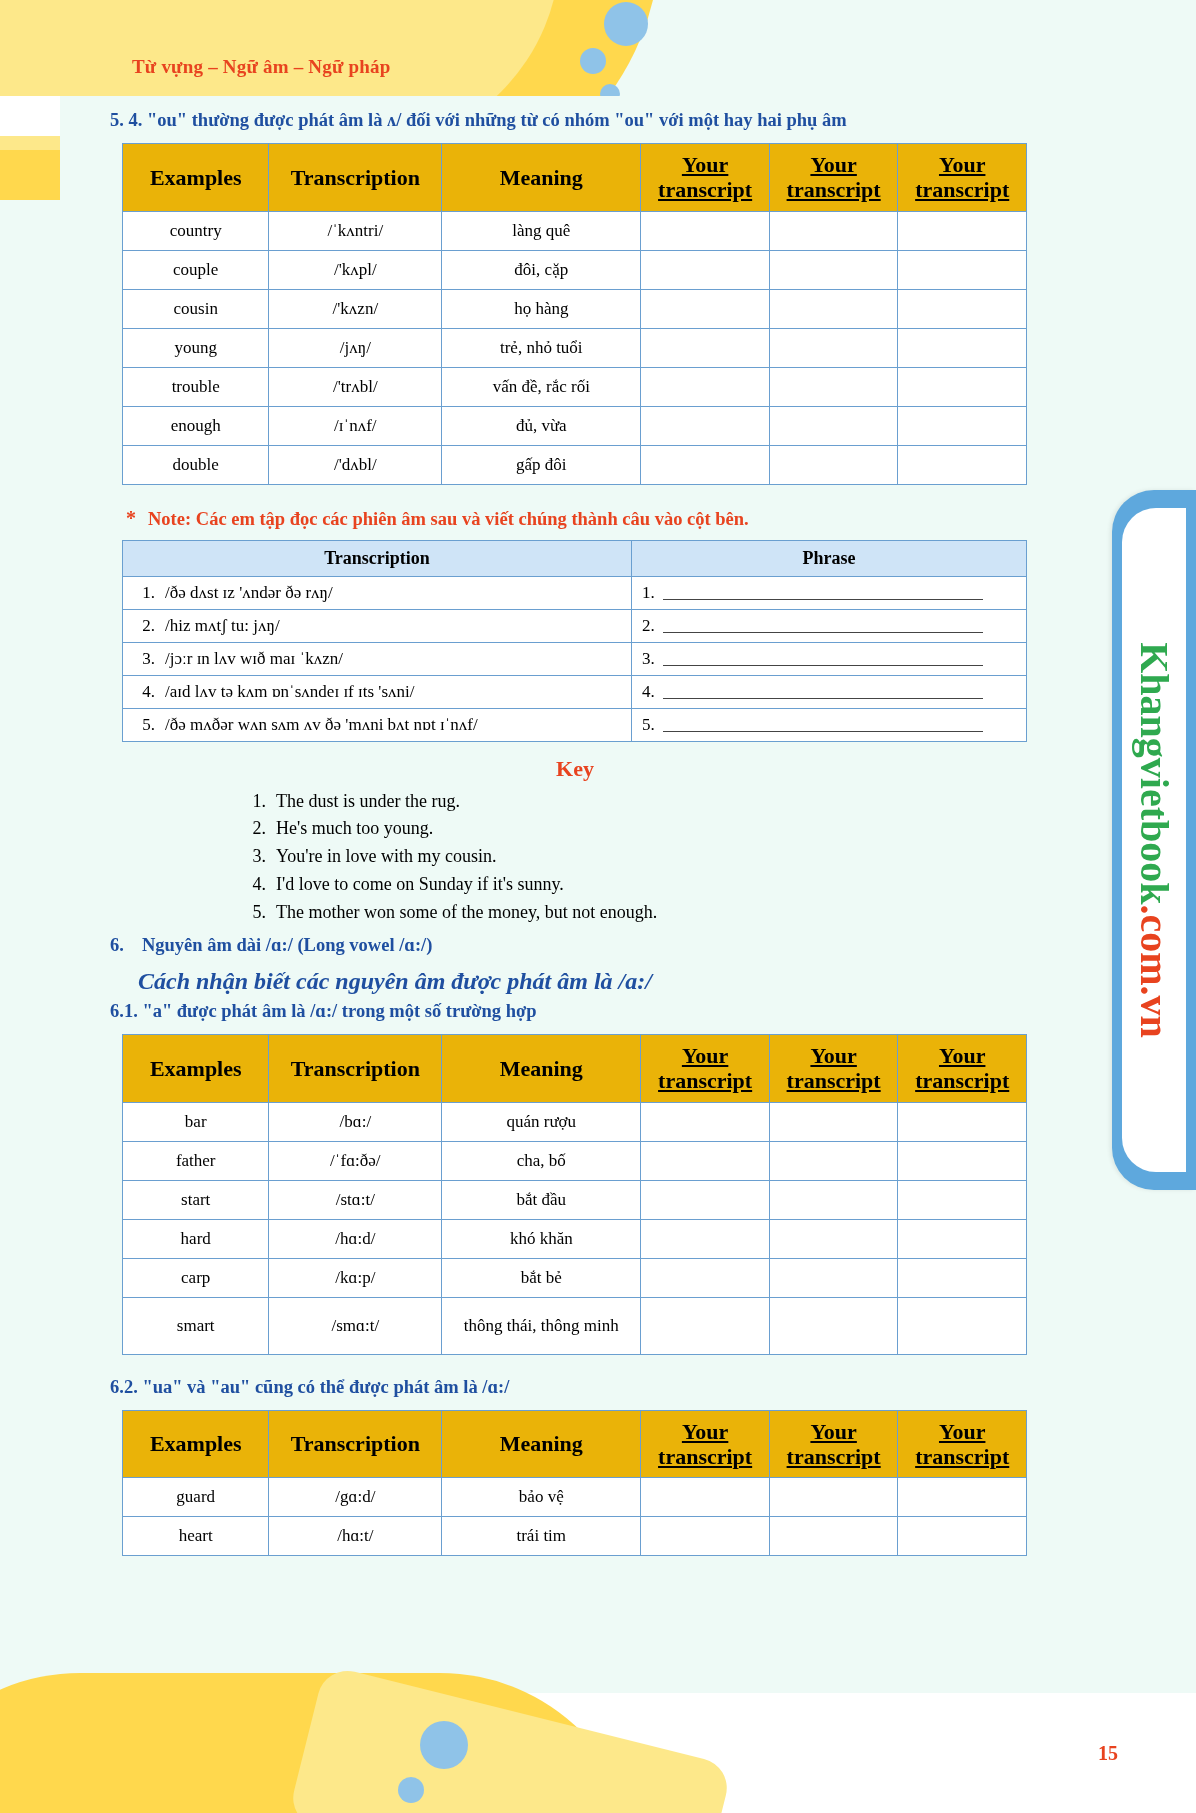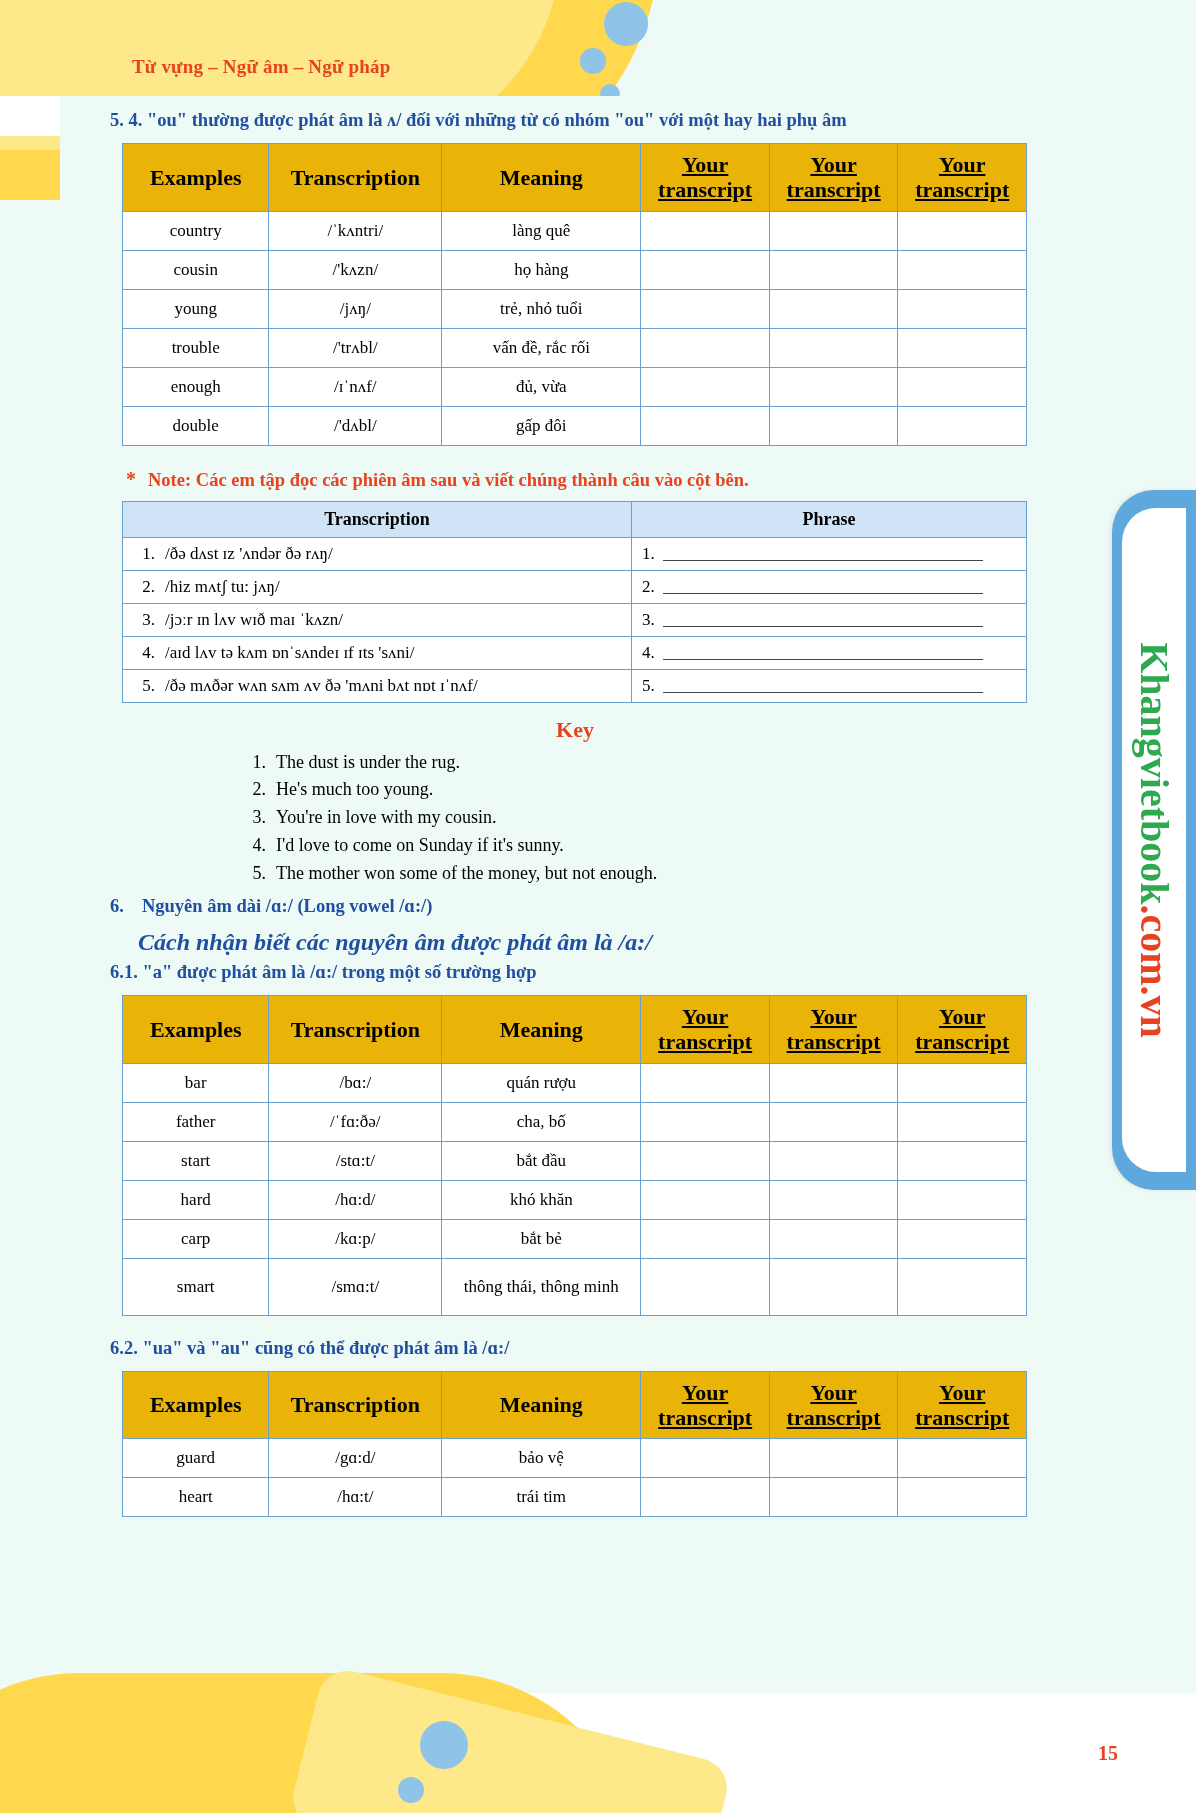--- a/index.html
+++ b/index.html
@@ -310,20 +310,28 @@
         <th class="col-yt">Your transcript</th>
         <th class="col-yt">Your transcript</th>
         <th class="col-yt">Your transcript</th>
       </tr>
     </thead>
     <tbody>
       <tr>
         <td>country</td>
         <td>/ˈkʌntri/</td>
         <td>làng quê</td>
+        <td></td>
+        <td></td>
+        <td></td>
+      </tr>
+      <tr>
+        <td>couple</td>
+        <td>/'kʌpl/</td>
+        <td>đôi, cặp</td>
         <td></td>
         <td></td>
         <td></td>
       </tr>
       <tr>
         <td>cousin</td>
         <td>/'kʌzn/</td>
         <td>họ hàng</td>
         <td></td>
         <td></td>

